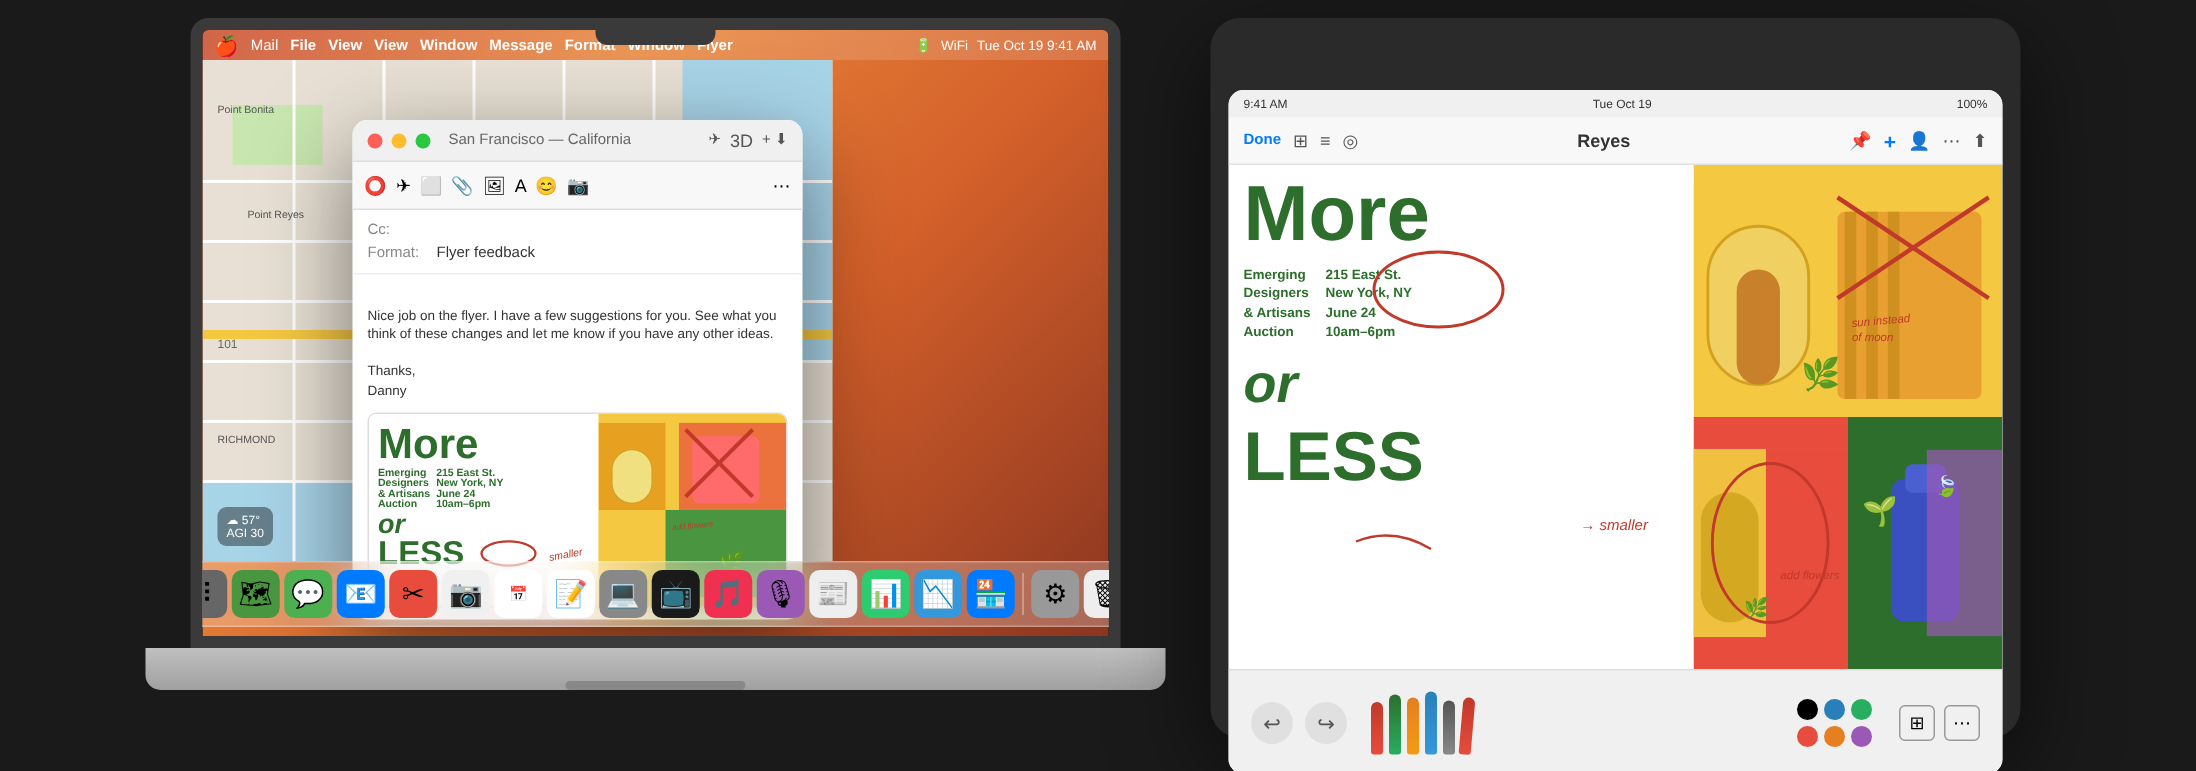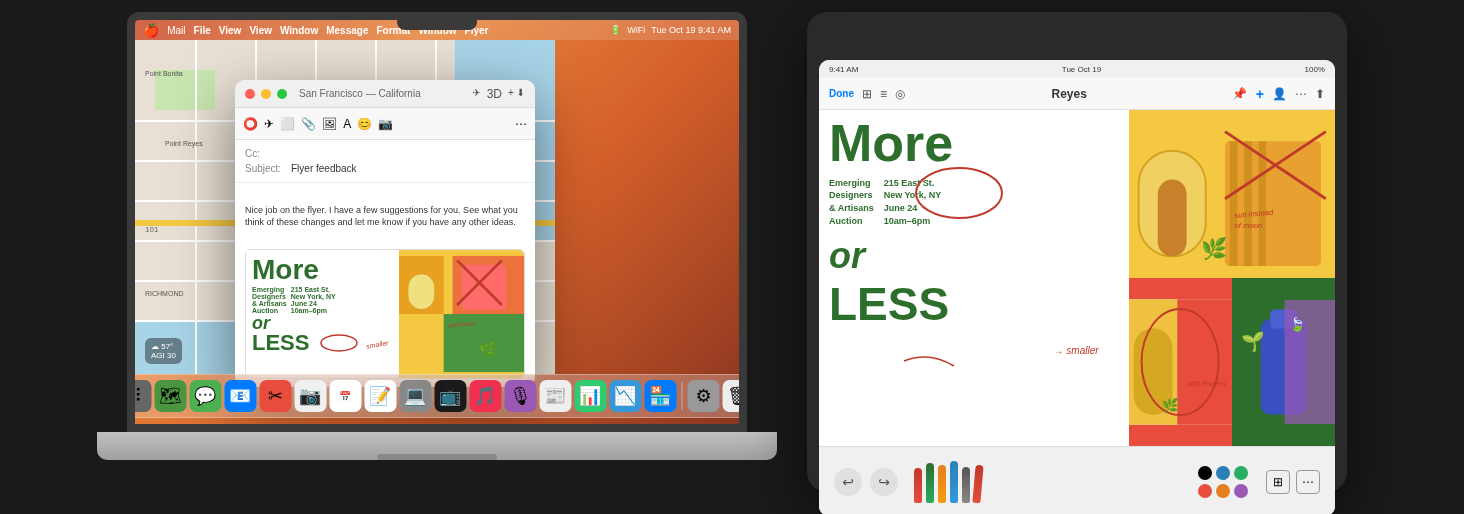--- a/index.html
+++ b/index.html
@@ -480,28 +480,29 @@
           <span style="font-size:12px;">A</span>
           <span style="font-size:12px;">😊</span>
           <span style="font-size:12px;">📷</span>
           <span style="font-size:12px;margin-left:auto;">⋯</span>
         </div>
         <div class="mail-header">
           <div class="mail-field">
             <span class="mail-field-label">Cc:</span>
           </div>
           <div class="mail-field">
-            <span class="mail-field-label">Subject:</span>
+            <span class="mail-field-label">Format:</span>
             <span class="mail-subject">Flyer feedback</span>
           </div>
         </div>
         <div class="mail-body">
           <br>
           <p>Nice job on the flyer. I have a few suggestions for you. See what you think of these changes and let me know if you have any other ideas.</p>
           <br>
+          <p>Thanks,<br>Danny</p>
         </div>
 
         <div class="mail-attachment">
           <div class="mini-flyer">
             <div class="mini-flyer-left">
               <div class="flyer-more">More</div>
               <div style="display:flex;gap:4px;font-size:7px;color:#2d6e2d;font-weight:700;margin-top:2px;">
                 <div>Emerging<br>Designers<br>&amp; Artisans<br>Auction</div>
                 <div>215 East St.<br>New York, NY<br>June 24<br>10am–6pm</div>
               </div>

